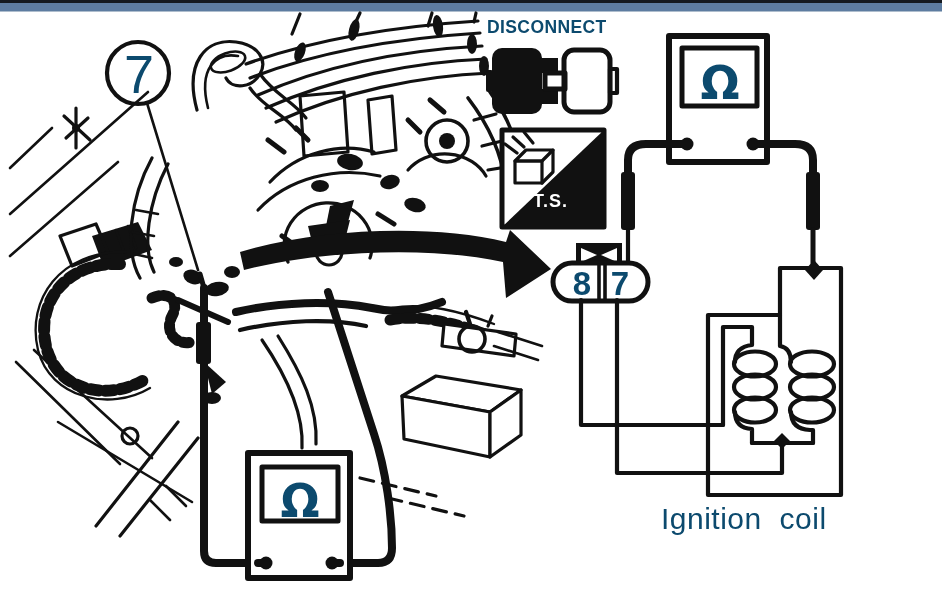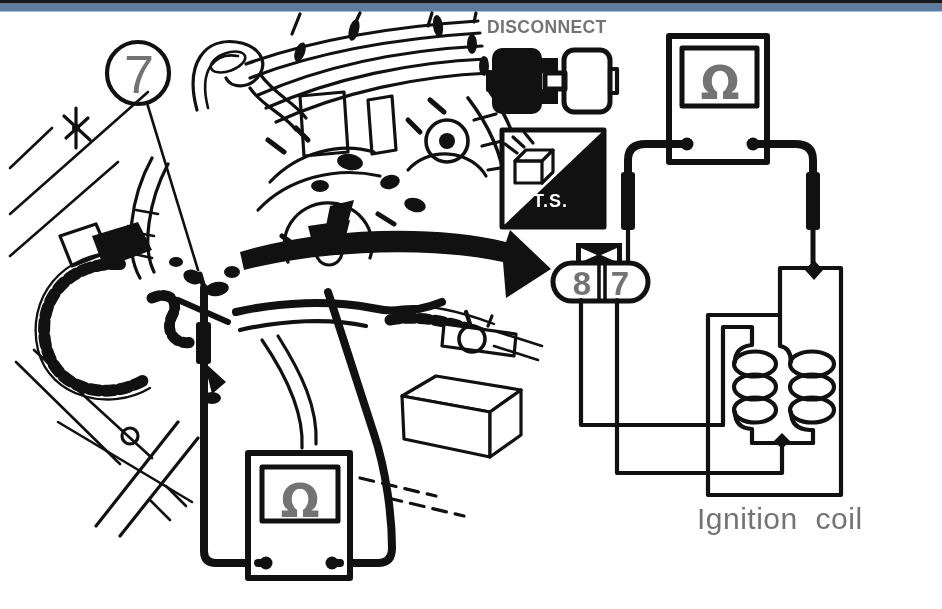--- a/index.html
+++ b/index.html
@@ -10,21 +10,21 @@
   svg{position:absolute;left:0;top:0;}
   .ln{fill:none;stroke:#111;stroke-linecap:round;stroke-linejoin:round;}
   .w2{stroke-width:2.3}.w25{stroke-width:2.6}.w3{stroke-width:3.2}.w35{stroke-width:3.6}
   .w4{stroke-width:4.2}.w5{stroke-width:5}.w6{stroke-width:6}
   .w8{stroke-width:8}.w11{stroke-width:11}.w12{stroke-width:12}
   .ink{fill:#111;stroke:none;}
   .paper{fill:#fff;}
   .dashrib{stroke-dasharray:9 6;}
   .dashrib2{stroke-dasharray:7 5;}
   .dashmo{stroke-dasharray:14 9;}
-  .lbl{position:absolute;white-space:nowrap;color:#737373;}
+  .lbl{position:absolute;white-space:nowrap;color:#0c4a6e;}
   .ohm{font-family:"DejaVu Sans",sans-serif;font-weight:700;font-size:46px;line-height:1;
        transform:translate(-50%,0);}
   .digit{font-weight:700;font-size:33px;line-height:1;transform:translate(-50%,0);}
   .callout7{font-weight:400;font-size:54px;line-height:1;transform:translate(-50%,0);}
   .disc{font-weight:700;font-size:17.5px;letter-spacing:.4px;}
   .ts{font-weight:700;font-size:18px;color:#fff;letter-spacing:1px;}
   .coil-lbl{font-weight:400;font-size:30px;letter-spacing:.5px;word-spacing:9px;}
 </style>
 </head>
 <body>
@@ -227,14 +227,14 @@
     </g>
   </svg>
 
   <div class="lbl disc" style="left:487px;top:17px;">DISCONNECT</div>
   <div class="lbl ts" style="left:533px;top:191px;">T.S.</div>
   <div class="lbl callout7" style="left:139px;top:47px;">7</div>
   <div class="lbl digit" style="left:582px;top:267px;">8</div>
   <div class="lbl digit" style="left:620px;top:267px;">7</div>
   <div class="lbl ohm" style="left:720px;top:60px;">Ω</div>
   <div class="lbl ohm" style="left:300px;top:478px;">Ω</div>
-  <div class="lbl coil-lbl" style="left:661px;top:502px;margin-left:36px;">Ignition coil</div>
+  <div class="lbl coil-lbl" style="left:661px;top:502px;">Ignition coil</div>
 </div>
 
 </body></html>

